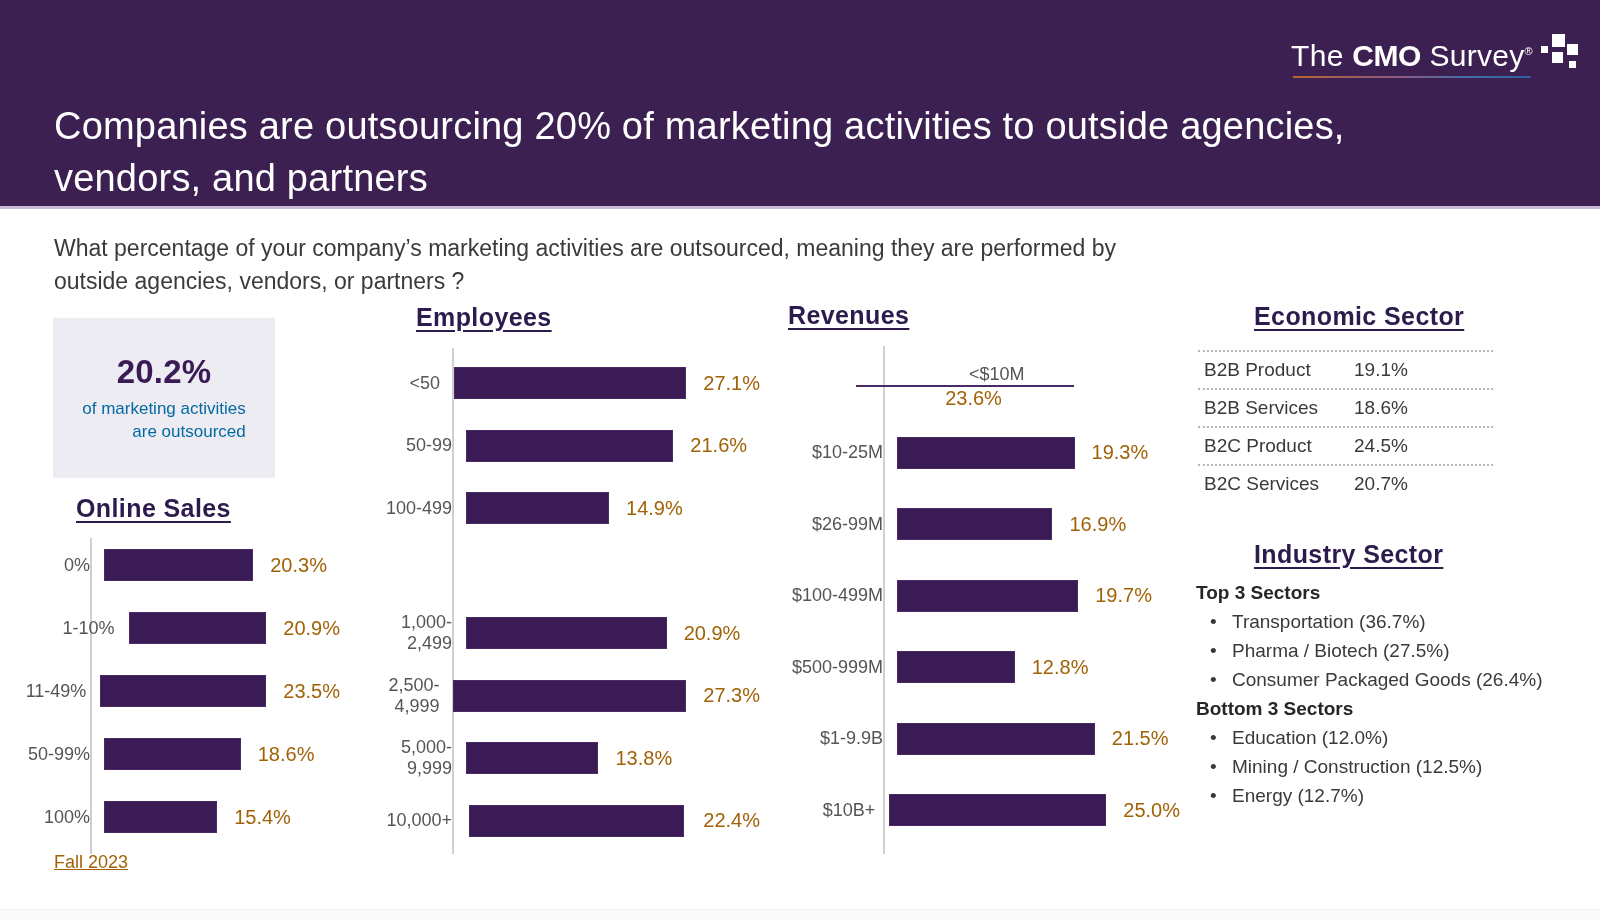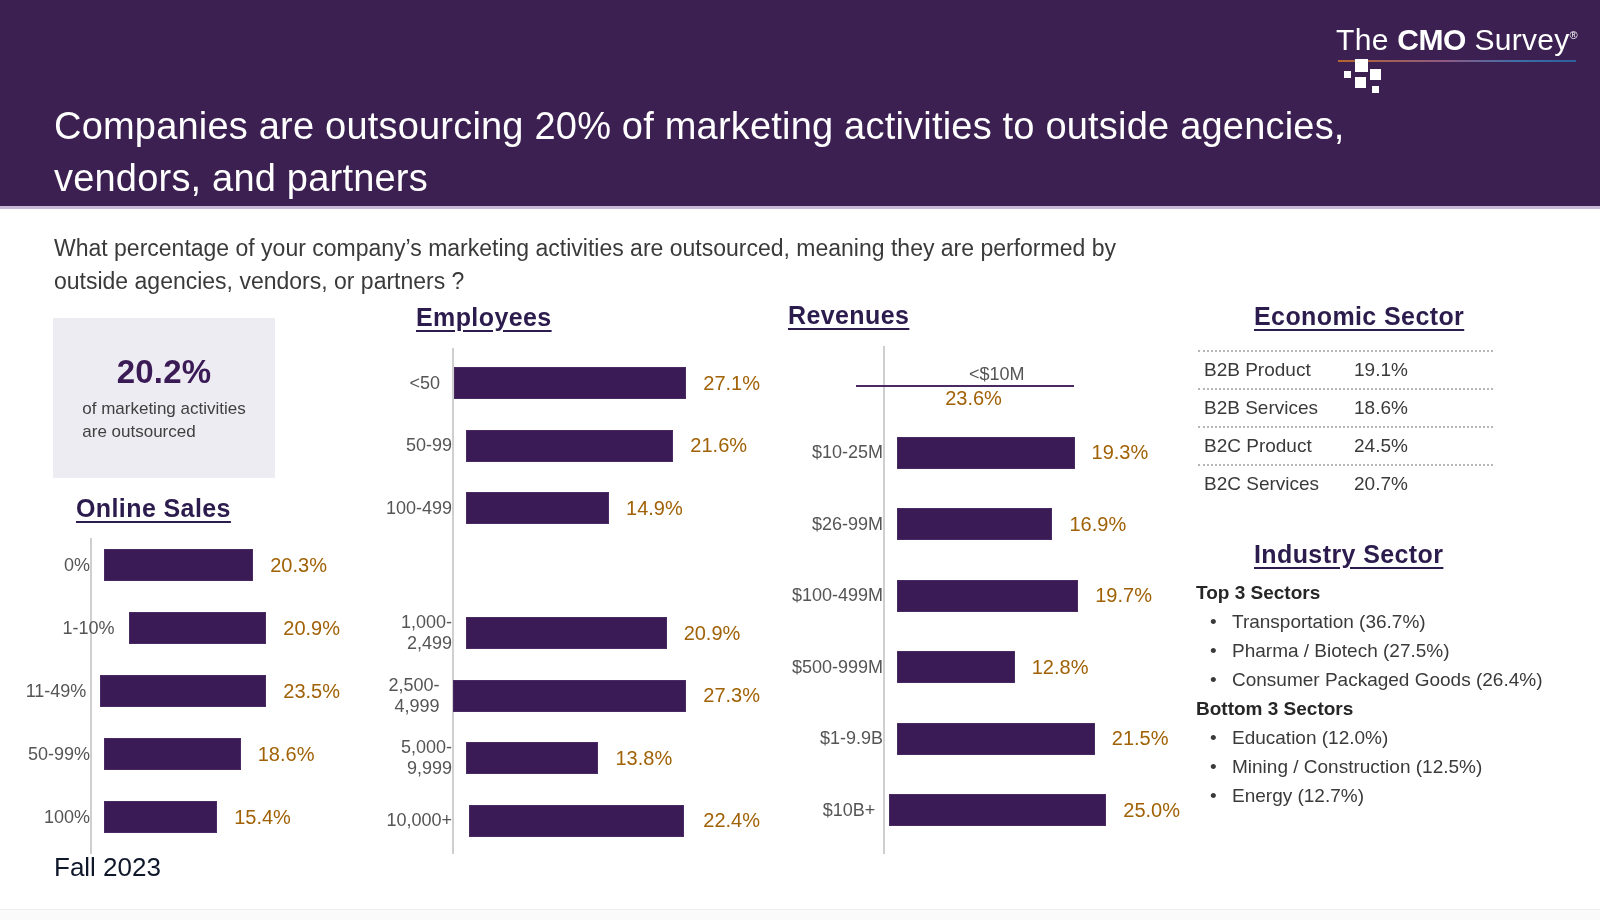--- a/index.html
+++ b/index.html
@@ -40,25 +40,24 @@
     font-size: 38px;
     line-height: 52px;
     font-weight: 400;
     letter-spacing: .2px;
   }
 
   
   .logo {
     position: absolute;
     right: 22px;
-    top: 18px;
+    top: 30px;
     height: 46px;
     display: flex;
-    align-items: flex-start;
-    flex-direction: column;
+    align-items: center;
   }
   .logo-text {
     position: relative;
     color: #ffffff;
     font-size: 30px;
     line-height: 34px;
     letter-spacing: .3px;
     white-space: nowrap;
     font-weight: 300;
   }
@@ -131,24 +130,24 @@
     justify-content: center;
   }
   .stat-big {
     color: #3b1b55;
     font-size: 33px;
     font-weight: 700;
     letter-spacing: .2px;
     margin-bottom: 6px;
   }
   .stat-sub {
-    color: #404040;
+    color: #0369a1;
     font-size: 17px;
     line-height: 23px;
-    text-align: left;
+    text-align: right;
   }
 
   
   .chart { position: absolute; }
   .chart .axis {
     position: absolute;
     top: 0;
     width: 2px;
     background: #cfcfcf;
   }
@@ -231,22 +230,23 @@
     font-size: 19px;
     line-height: 29px;
     color: #3a3a3a;
   }
 
   
   .footer-note {
     position: absolute;
     left: 54px;
     top: 852px;
-    font-size: 26px;
-    color: #0f172a;
+    font-size: 18px;
+    color: #a16207;
+    text-decoration: underline;
   }
   .bottom-strip {
     position: absolute;
     left: 0;
     bottom: 0;
     width: 1600px;
     height: 10px;
     background: #fafafa;
     border-top: 1px solid #efefef;
   }

